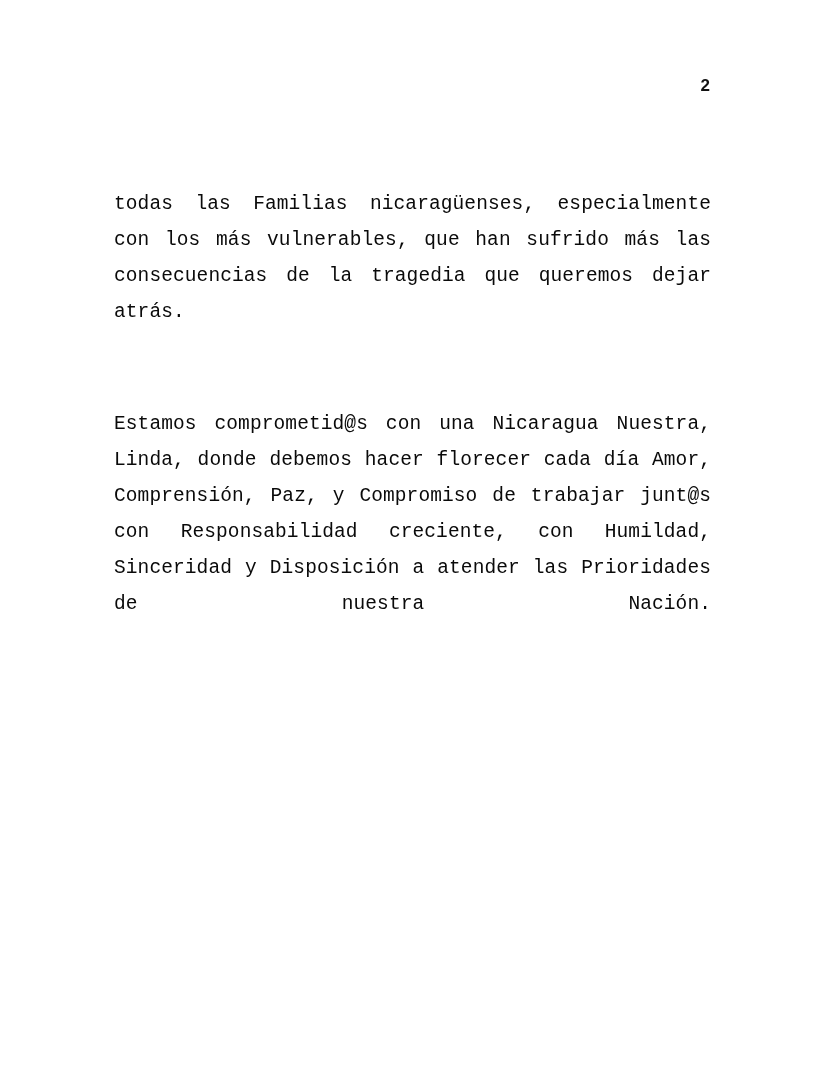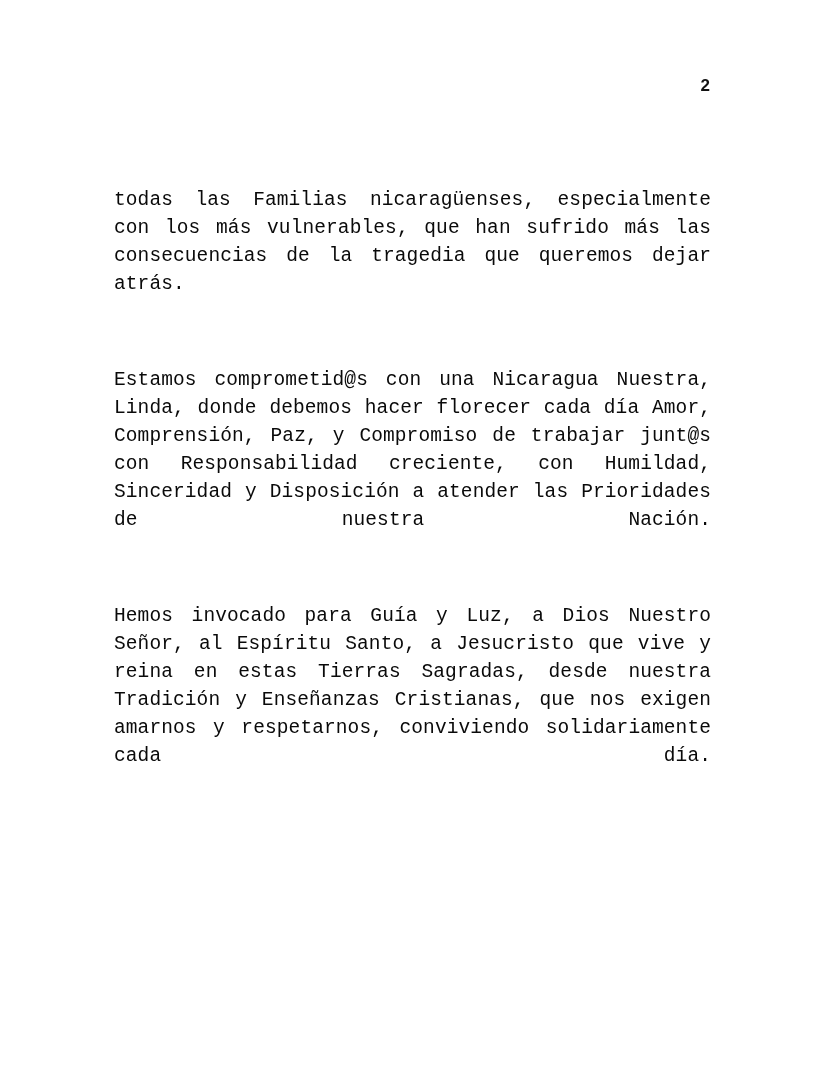--- a/index.html
+++ b/index.html
@@ -42,21 +42,21 @@
     position: absolute;
     top: 186px;
     left: 114px;
     width: 597px;
   }
 
   .para {
     margin: 0 0 40px 0;
     padding: 0;
     font-size: 19.5px;
-    line-height: 28px;
+    line-height: 36px;
     text-align: justify;
     text-justify: inter-word;
     color: #0a0a0a;
     letter-spacing: 0.1px;
     word-spacing: 0px;
     hyphens: none;
   }
   .para:last-child {
     margin-bottom: 0;
   }
@@ -70,16 +70,15 @@
 </head>
 <body>
 
 <div class="page">
 
   <div class="page-number">2</div>
 
   <div class="body-text">
     <p class="para">todas las Familias nicaragüenses, especialmente con los más vulnerables, que han sufrido más las consecuencias de la tragedia que queremos dejar atrás.</p>
     <p class="para">Estamos comprometid@s con una Nicaragua Nuestra, Linda, donde debemos hacer florecer cada día Amor, Comprensión, Paz, y Compromiso de trabajar junt@s con Responsabilidad creciente, con Humildad, Sinceridad y Disposición a atender las Prioridades de nuestra Nación.</p>
-    <p class="para">Hemos invocado para Guía y Luz, a Dios Nuestro Señor, al Espíritu Santo, a Jesucristo que vive y reina en estas Tierras Sagradas, desde nuestra Tradición y Enseñanzas Cristianas, que nos exigen amarnos y respetarnos, conviviendo solidariamente cada día.</p>
   </div>
 
 </div>
 
 </body></html>

